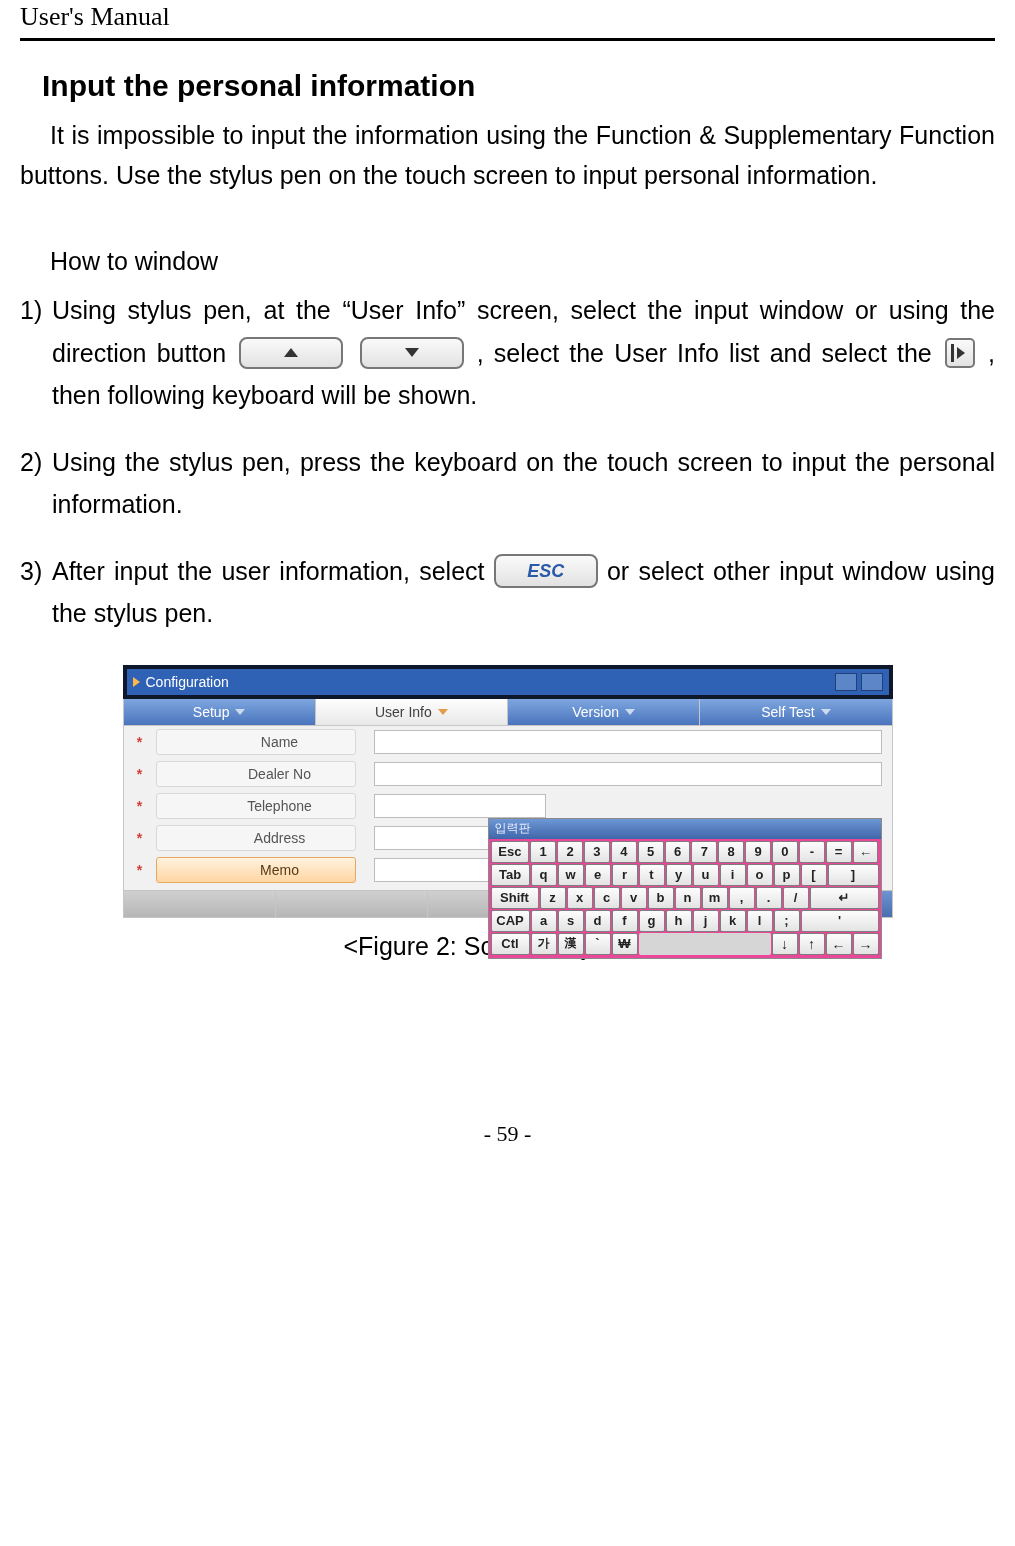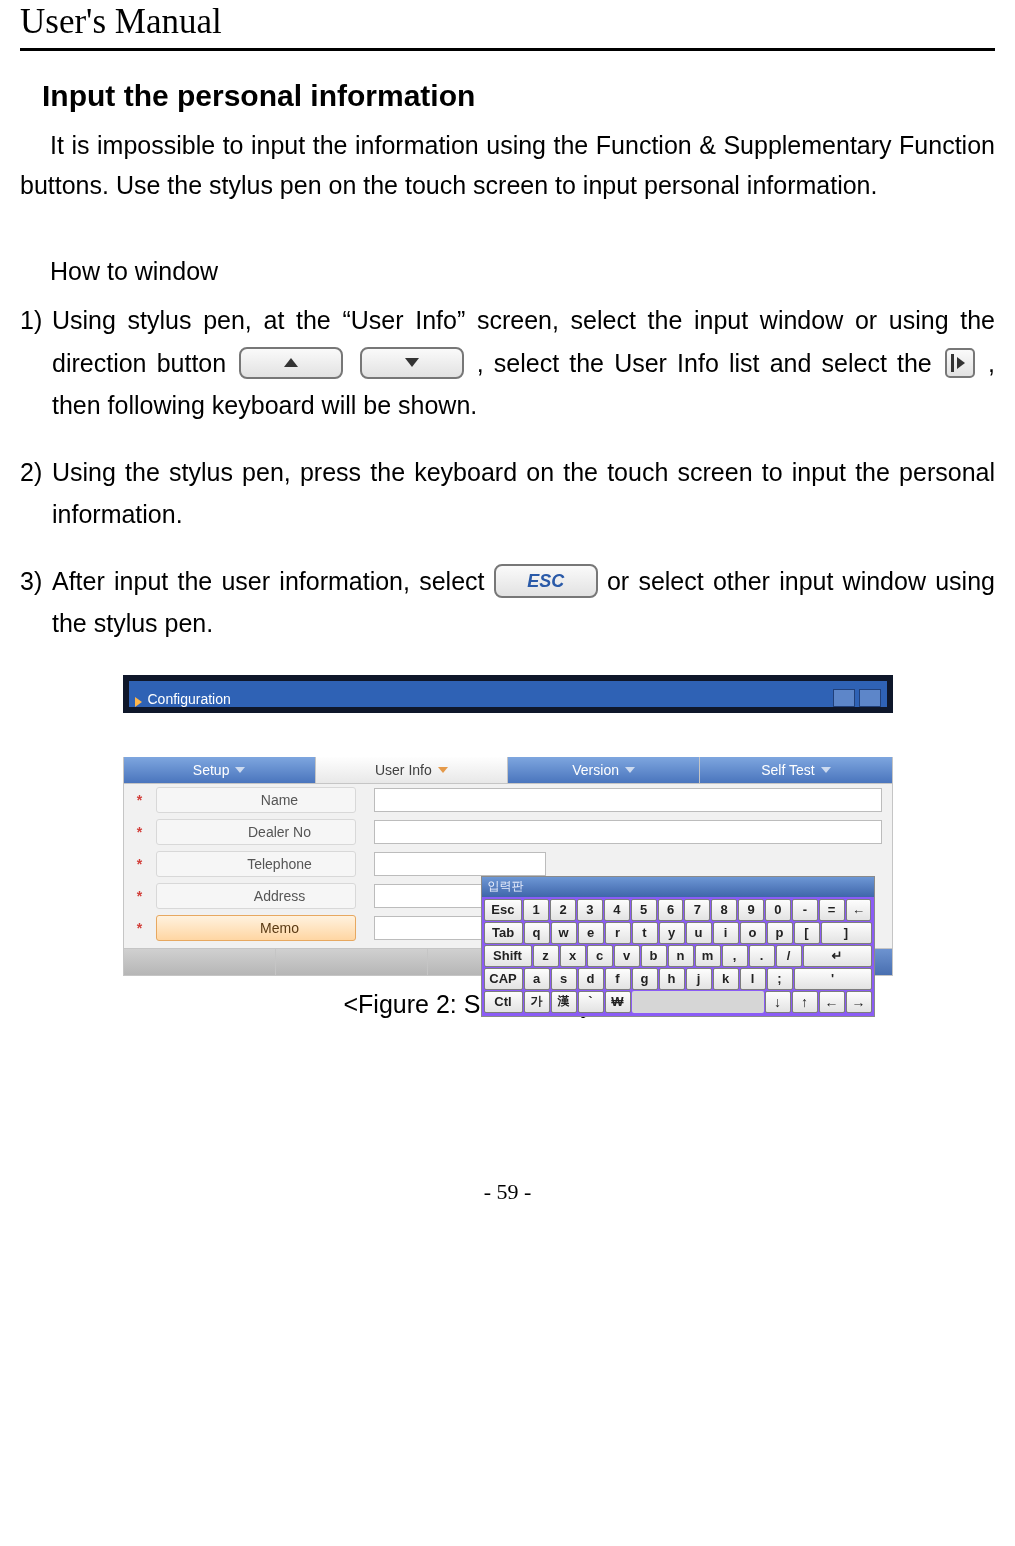--- a/index.html
+++ b/index.html
@@ -8,21 +8,21 @@
     background: #fff;
     font-family: "Times New Roman", serif;
     color: #000;
     width: 1015px;
   }
   .page {
     padding: 0 20px 40px 20px;
     box-sizing: border-box;
   }
   .running-head {
-    font-size: 35px;
+    font-size: 26px;
     padding: 2px 0 4px 0;
   }
   .rule {
     height: 3px;
     background: #000;
     margin: 2px 0 28px 0;
   }
   .body-sans {
     font-family: Arial, Helvetica, sans-serif;
   }
@@ -136,24 +136,24 @@
     margin: 30px auto 0 auto;
     width: 770px;
     font-family: Arial, Helvetica, sans-serif;
     font-size: 14px;
     color: #333;
   }
   .config-bar {
     background: #2f62b5;
     color: #fff;
     display: flex;
-    align-items: flex-end;
+    align-items: center;
     height: 26px;
     padding: 0 6px;
-    border: 6px solid #0f172a;
+    border: 4px solid #0f172a;
   }
   .config-bar .arrow {
     width: 0; height: 0;
     border-top: 5px solid transparent;
     border-bottom: 5px solid transparent;
     border-left: 7px solid #ffb64b;
     margin-right: 6px;
   }
   .config-bar .spacer { flex:1; }
   .config-bar .sq {
@@ -161,21 +161,20 @@
     background: #5d86c9;
     border: 1px solid #214079;
     margin-left: 4px;
   }
   .tabs-row {
     display: flex;
     height: 26px;
     background: #e8e8e8;
     border: 1px solid #c5c5c5;
     border-top: none;
-    margin-top: 44px;
   }
   .tab {
     flex: 1;
     display: flex;
     align-items: center;
     justify-content: center;
     gap: 6px;
     font-size: 14px;
     border-right: 1px solid #c5c5c5;
   }
@@ -237,25 +236,25 @@
     flex: 1;
     margin: 0 10px 0 18px;
     height: 22px;
     background: #fff;
     border: 1px solid #bcbcbc;
   }
   .form-row.short .field-input { max-width: 170px; }
 
   .keyboard-float {
     position: absolute;
-    right: 18px;
+    right: 11px;
     top: 92px;
     width: 392px;
     border: 1px solid #8a8a8a;
-    background: #8b5cf6;
+    background: #ec4899;
   }
   .kb-title {
     height: 20px;
     background: linear-gradient(#6d97d5,#3f66aa);
     color:#e9eefc;
     font-size:12px;
     display:flex;align-items:center;
     padding:0 6px;
   }
   .kb-rows { padding: 2px; }

